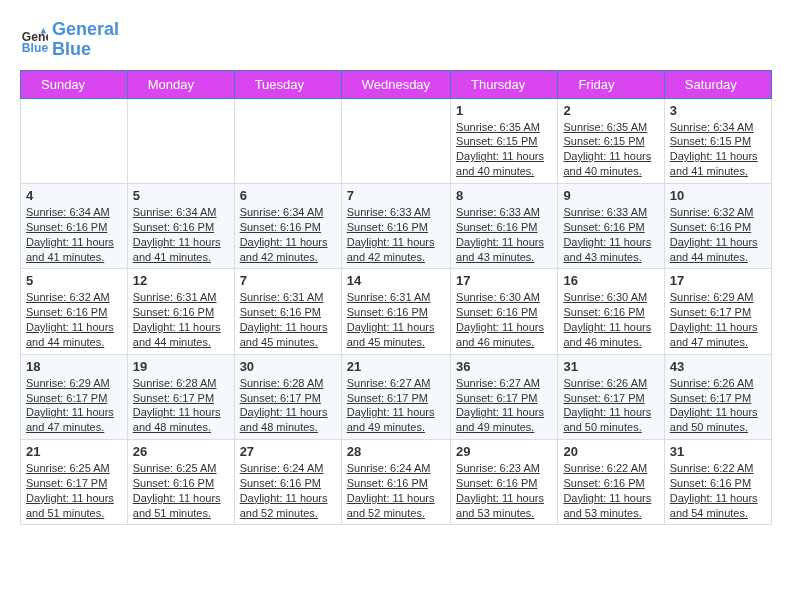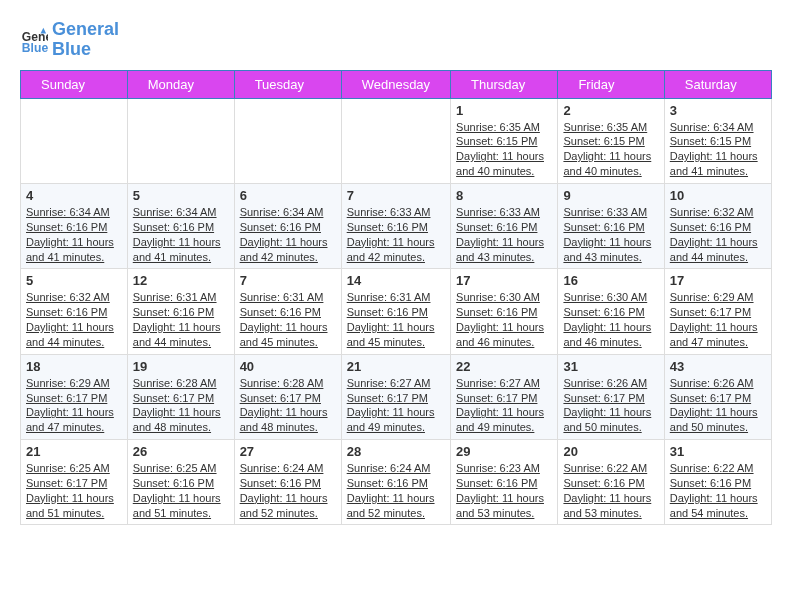--- a/index.html
+++ b/index.html
@@ -280,37 +280,37 @@
         </td>
         <td>
           <div class="day-num">19</div>
           <div class="day-info">
             Sunrise: 6:28 AM<br>
             Sunset: 6:17 PM<br>
             Daylight: 11 hours and 48 minutes.
           </div>
         </td>
         <td>
-          <div class="day-num">40</div>
+          <div class="day-num">30</div>
           <div class="day-info">
             Sunrise: 6:28 AM<br>
             Sunset: 6:17 PM<br>
             Daylight: 11 hours and 48 minutes.
           </div>
         </td>
         <td>
           <div class="day-num">21</div>
           <div class="day-info">
             Sunrise: 6:27 AM<br>
             Sunset: 6:17 PM<br>
             Daylight: 11 hours and 49 minutes.
           </div>
         </td>
         <td>
-          <div class="day-num">22</div>
+          <div class="day-num">36</div>
           <div class="day-info">
             Sunrise: 6:27 AM<br>
             Sunset: 6:17 PM<br>
             Daylight: 11 hours and 49 minutes.
           </div>
         </td>
         <td>
           <div class="day-num">31</div>
           <div class="day-info">
             Sunrise: 6:26 AM<br>

